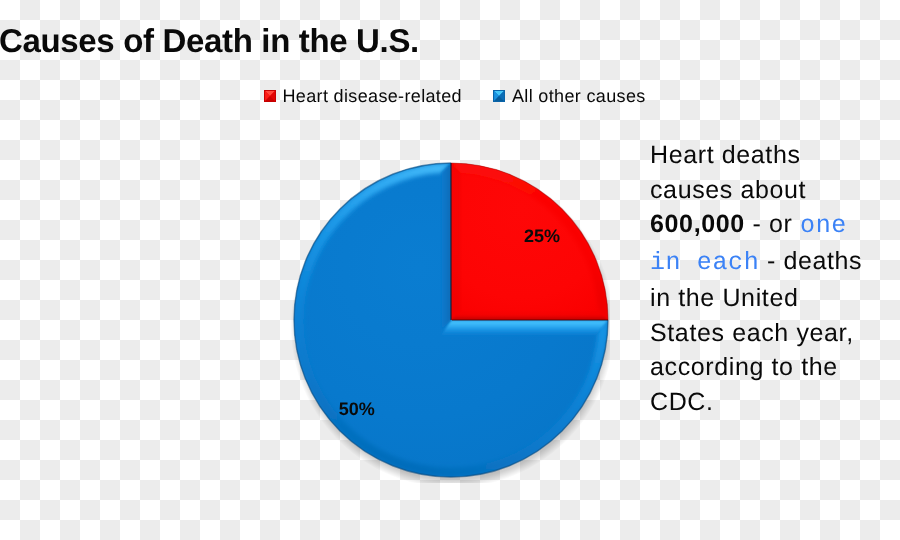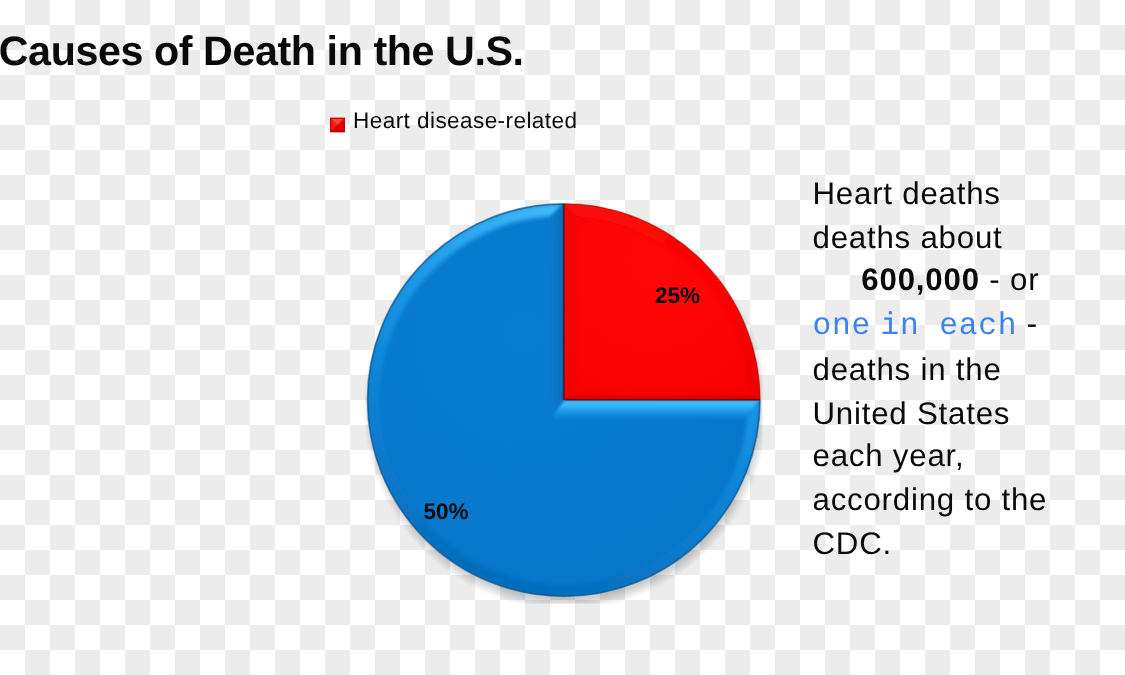--- a/index.html
+++ b/index.html
@@ -14,28 +14,28 @@
     background-size:40px 40px;
     background-position:0 0,20px 20px;
   }
   #page{position:absolute;inset:0;}
   .title{
     position:absolute;left:-1px;width:900px;top:21.5px;
     font-size:33px;font-weight:bold;color:#0a0a0a;letter-spacing:-0.34px;
     line-height:38px;
   }
   .legend{position:absolute;left:264px;top:86px;display:flex;align-items:center;gap:31.5px;}
-  .legend-item{display:flex;align-items:flex-end;}
+  .legend-item{display:flex;align-items:center;}
   .swatch{width:12.3px;height:12px;margin-right:6.2px;position:relative;display:block;}
   .swatch svg{display:block;}
   .legend-label{font-size:18px;letter-spacing:0.35px;color:#0a0a0a;line-height:20px;}
   .chart{position:absolute;left:290px;top:158px;width:320px;height:325px;font-weight:bold;}
   .sidetext{position:absolute;left:650px;top:138px;width:216px;
     font-size:25px;letter-spacing:0.62px;line-height:34.7px;color:#0a0a0a;}
-  .b{font-weight:bold;letter-spacing:0.65px;margin-left:39px;}
+  .b{font-weight:bold;letter-spacing:0.65px;}
   .red{color:#3b82f6;font-family:Liberation Mono, monospace;}
   .pct{position:absolute;font-size:18px;letter-spacing:0px;color:#0a0a0a;line-height:18px;}
 </style>
 </head>
 <body>
 
 <div id="page">
   <div class="title">Causes of Death in the U.S.</div>
 
   <div class="legend">
@@ -44,20 +44,33 @@
         <svg width="12" height="12" viewBox="0 0 12 12">
           <rect x="0" y="0" width="12" height="12" fill="#f50000"></rect>
           <path d="M1.1 1.1 L10.9 1.1 L6 6 Z" fill="#ff453a"></path>
           <path d="M1.1 1.1 L6 6 L1.1 10.9 Z" fill="#fb1a14"></path>
           <path d="M10.9 1.1 L10.9 10.9 L6 6 Z" fill="#e00404"></path>
           <path d="M1.1 10.9 L6 6 L10.9 10.9 Z" fill="#cc0000"></path>
           <rect x="0.5" y="0.5" width="11" height="11" fill="none" stroke="#b00000" stroke-width="1" opacity="0.7"></rect>
         </svg>
       </span>
       <span class="legend-label">Heart disease-related</span>
+    </div>
+    <div class="legend-item">
+      <span class="swatch">
+        <svg width="12" height="12" viewBox="0 0 12 12">
+          <rect x="0" y="0" width="12" height="12" fill="#0a72c2"></rect>
+          <path d="M1.1 1.1 L10.9 1.1 L6 6 Z" fill="#46c6f8"></path>
+          <path d="M1.1 1.1 L6 6 L1.1 10.9 Z" fill="#1b92e0"></path>
+          <path d="M10.9 1.1 L10.9 10.9 L6 6 Z" fill="#0a6cb5"></path>
+          <path d="M1.1 10.9 L6 6 L10.9 10.9 Z" fill="#075d9c"></path>
+          <rect x="0.5" y="0.5" width="11" height="11" fill="none" stroke="#0a5e9d" stroke-width="1" opacity="0.7"></rect>
+        </svg>
+      </span>
+      <span class="legend-label">All other causes</span>
     </div>
   </div>
 
   <div class="chart">
     <svg width="320" height="325" viewBox="0 0 320 325">
       <defs>
         <clipPath id="clipBlue">
             <path d="M318 162 A157 157 0 1 1 161 5 L161 162 Z"></path>
           </clipPath>
         <clipPath id="clipRed">
@@ -153,17 +166,17 @@
 
       <path d="M161 5 L161 162" stroke="#201a2e" stroke-width="1.6" opacity="0.72" fill="none"></path>
       <path d="M162 161.9 L318 161.9" stroke="#450404" stroke-width="1.5" opacity="0.55" fill="none"></path>
     </svg>
     <span class="pct" style="left:234px;top:68.5px">25%</span>
     <span class="pct" style="left:48.8px;top:241.6px">50%</span>
   </div>
 
   <div class="sidetext">
     <span>Heart deaths</span>
-    <span>deaths about</span>
+    <span>causes about</span>
     <span class="b">600,000</span><span> - or </span><span class="red">one</span>
     <span class="red">in each</span><span> - deaths in the United States each year, according to the CDC.</span>
   </div>
 </div>
 
 </body></html>

